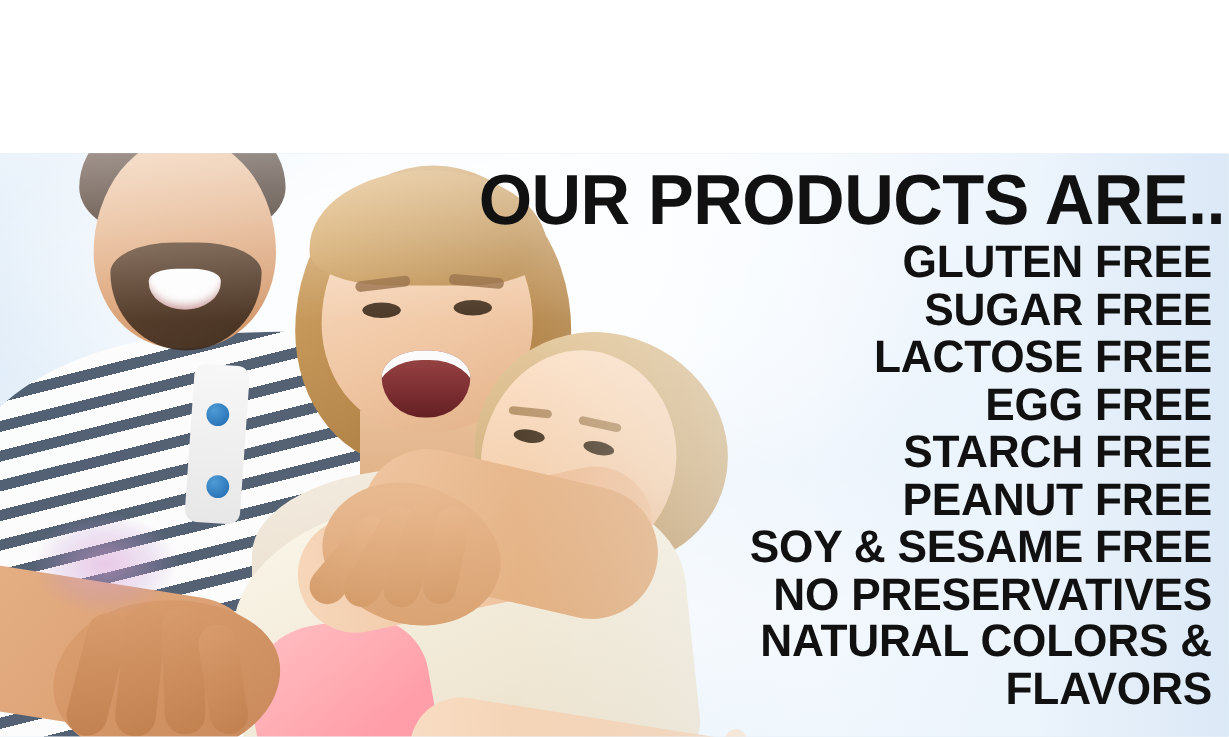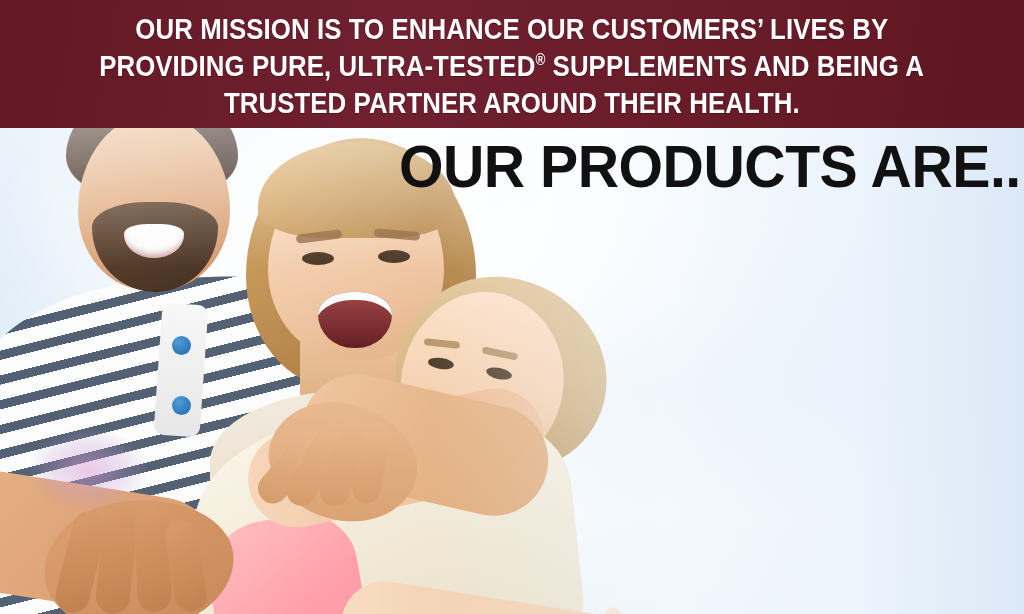--- a/index.html
+++ b/index.html
@@ -349,25 +349,20 @@
     white-space: nowrap;
     transform: scaleX(0.97);
     transform-origin: right center;
   }
 </style>
 </head>
 <body>
 
 <div id="banner-ad">
 
-  <div class="mission-banner">
-    <div class="mission-line">OUR MISSION IS TO ENHANCE OUR CUSTOMERS’ LIVES BY</div>
-    <div class="mission-line"><span>PROVIDING PURE, ULTRA-TESTED</span><sup>®</sup><span> SUPPLEMENTS AND BEING A</span></div>
-    <div class="mission-line">TRUSTED PARTNER AROUND THEIR HEALTH.</div>
-  </div>
 
   <div class="photo-stage">
     <div class="sky"></div>
     <div class="sky-bottom"></div>
 
     <div class="family">
       <div class="blurwrap">
         <div class="man-torso"></div>
         <div class="man-placket"></div>
         <div class="man-btn b1"></div>
@@ -421,16 +416,28 @@
 
         <div class="lensflare"></div>
       </div>
     </div>
 
     <div class="top-glow"></div>
     <div class="haze"></div>
 
     <div class="claims">
       <h1 class="claims-title">OUR PRODUCTS ARE...</h1>
+      <ul class="claims-list">
+        <li>GLUTEN FREE</li>
+        <li>SUGAR FREE</li>
+        <li>LACTOSE FREE</li>
+        <li>EGG FREE</li>
+        <li>STARCH FREE</li>
+        <li>PEANUT FREE</li>
+        <li>SOY &amp; SESAME FREE</li>
+        <li>NO PRESERVATIVES</li>
+        <li>NATURAL COLORS &amp;</li>
+        <li>FLAVORS</li>
+      </ul>
     </div>
 
   </div>
 </div>
 
 </body></html>

